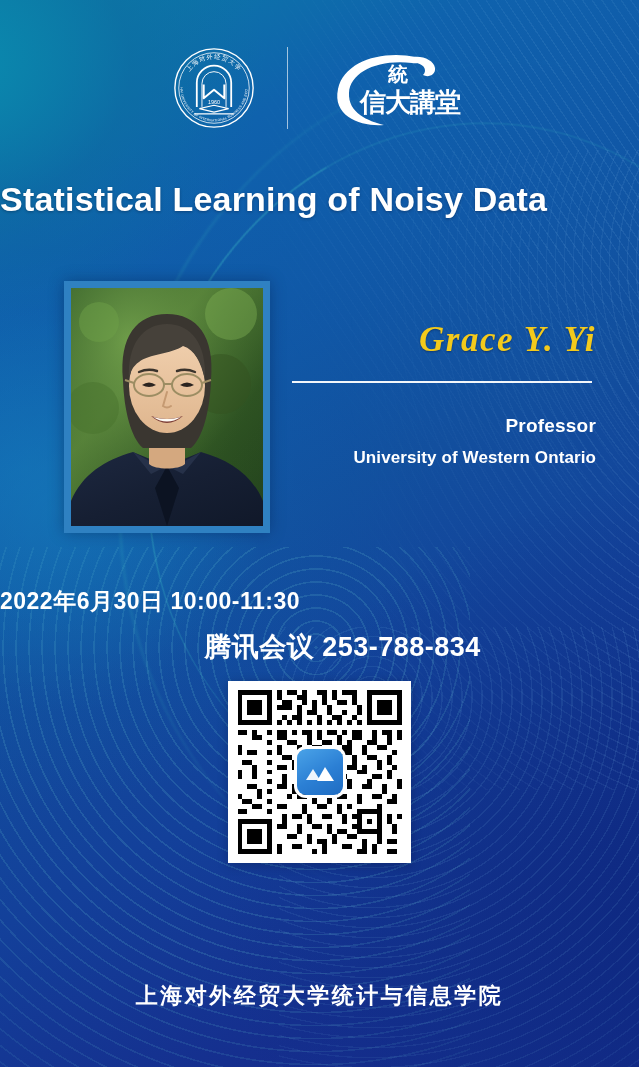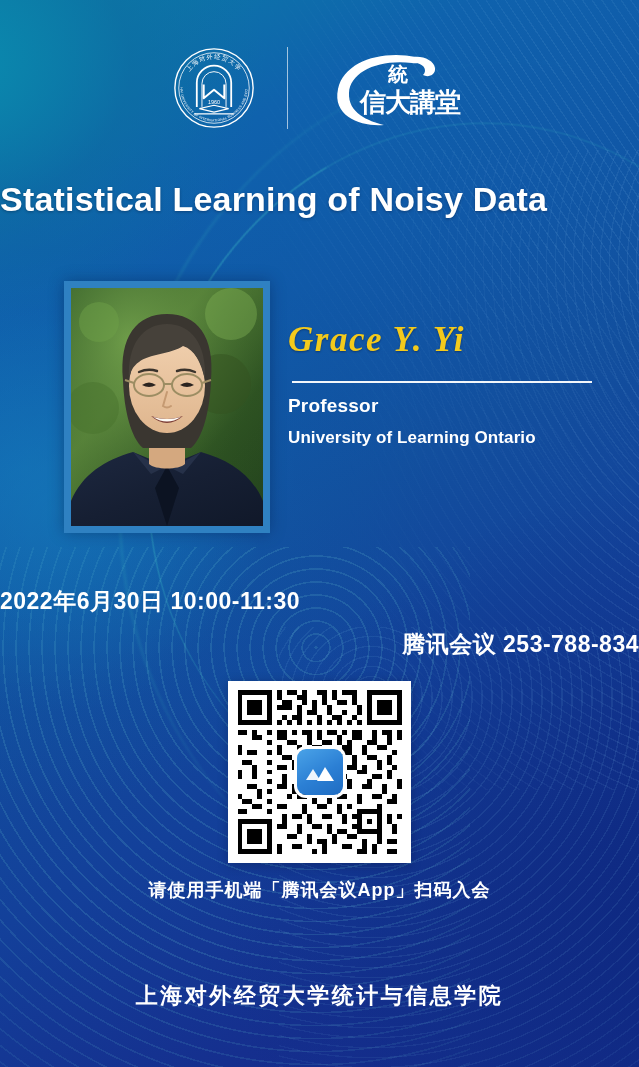--- a/index.html
+++ b/index.html
@@ -111,54 +111,54 @@
     border:7px solid #2f81c2;
     box-shadow:0 0 14px rgba(0,20,60,0.35);
     overflow:hidden;
     background:#24501f;
   }
   .photo-inner { position:absolute; inset:0; overflow:hidden; }
 
   
   #speaker-block {
     position:absolute; left:288px; top:320px; width:308px;
-    text-align:left;
+    text-align:right;
   }
   #speaker-name {
     color:#f3ca1c;
     font-family:"Liberation Serif", "DejaVu Serif", serif;
     font-weight:bold;
     font-size:35px;
     letter-spacing:1.5px;
     font-style:italic;
     text-shadow:0 1px 2px rgba(0,0,30,0.35);
   }
   #speaker-divider {
     height:2px; background:#ffffff; margin:21px 4px 0 4px;
     opacity:0.95;
   }
   #speaker-title {
     color:#ffffff; font-size:19px; font-weight:bold;
-    margin-top:12px; letter-spacing:0.2px;
+    margin-top:32px; letter-spacing:0.2px;
   }
   #speaker-affiliation {
     color:#ffffff; font-size:17px; font-weight:bold;
     margin-top:11px; letter-spacing:0.1px;
   }
 
   
   #event-datetime {
     position:absolute; top:586px; left:0; right:0;
     text-align:left; color:#ffffff;
     font-size:23px; font-weight:bold; letter-spacing:0.5px;
   }
   #event-meeting {
     position:absolute; top:629px; left:0; right:0;
-    text-align:right; color:#ffffff;
-    font-size:23px; font-weight:bold; letter-spacing:0.5px;margin-left:46px;
+    text-align:center; color:#ffffff;
+    font-size:27px; font-weight:bold; letter-spacing:0.5px;margin-left:46px;
   }
 
   
   #qr-wrap {
     position:absolute; left:228px; top:681px;
     width:183px; height:182px;
     background:#ffffff;
     padding:9px;
     box-shadow:0 2px 10px rgba(0,10,40,0.28);
   }
@@ -300,21 +300,21 @@
         <path d="M80,128 q16,14 32,0 q-16,6 -32,0 Z" fill="#7d3f37"></path>
         <path d="M82,129 q14,9 28,0 q-14,4 -28,0 Z" fill="#fdfaf4"></path>
       </svg>
     </div>
   </div>
 
   <div id="speaker-block">
     <div id="speaker-name">Grace Y. Yi</div>
     <div id="speaker-divider"></div>
     <div id="speaker-title">Professor</div>
-    <div id="speaker-affiliation">University of Learning Ontario</div>
+    <div id="speaker-affiliation">University of Western Ontario</div>
   </div>
 
   <div id="event-datetime">2022年6月30日 10:00-11:30</div>
   <div id="event-meeting">腾讯会议 253-788-834</div>
 
   <div id="qr-wrap">
     <div id="qr-canvas">
       <svg viewBox="0 0 33 33" width="165" height="164" shape-rendering="crispEdges" aria-hidden="true">
         <rect width="33" height="33" fill="#ffffff"></rect>
         <g fill="#000000">
@@ -508,17 +508,16 @@
       </svg>
       <div id="qr-logo">
         <svg viewBox="0 0 46 46" width="46" height="46" aria-hidden="true">
           <path d="M9,31 L16,20 L23,31 Z" fill="#ffffff" opacity="0.92"></path>
           <path d="M20,32 L28,18 L37,32 Z" fill="#ffffff"></path>
         </svg>
       </div>
     </div>
   </div>
 
-  <div id="qr-caption">请使用手机端「腾讯会议App」扫码入会</div>
 
   <div id="footer-org">上海对外经贸大学统计与信息学院</div>
 
 </div>
 
 </body></html>

